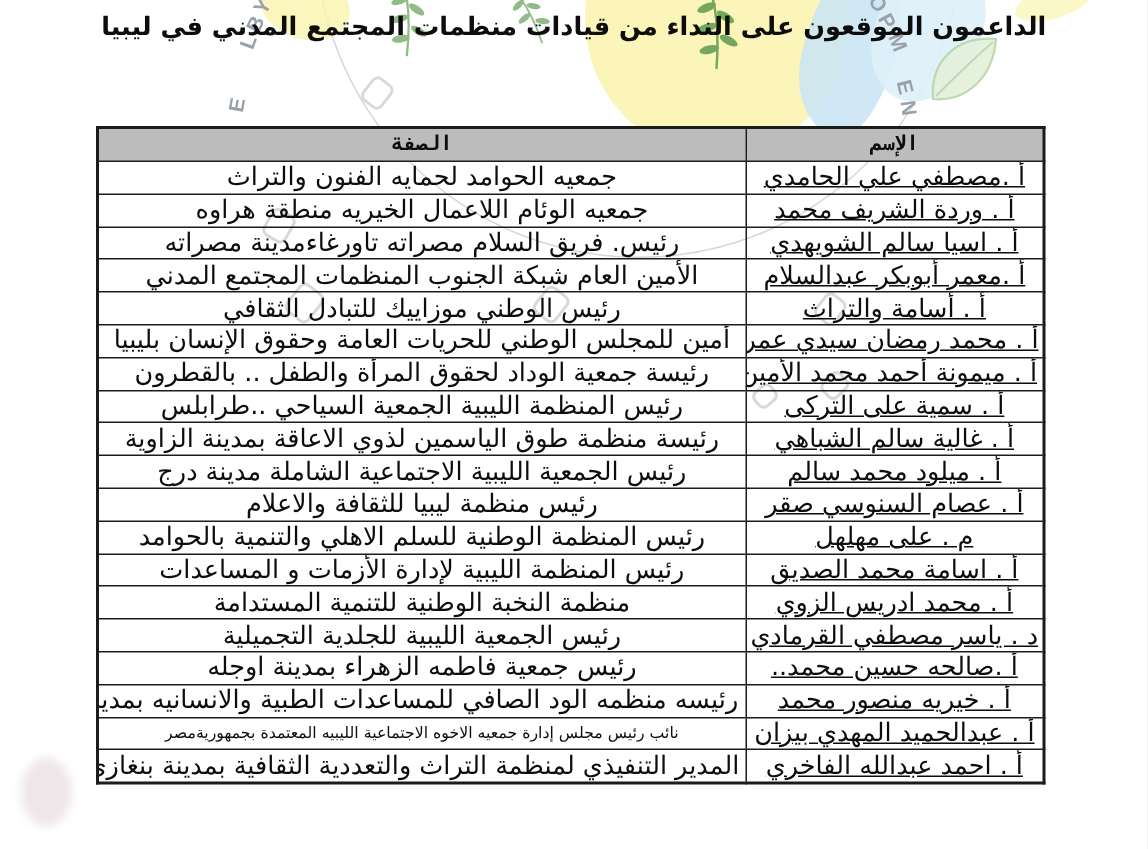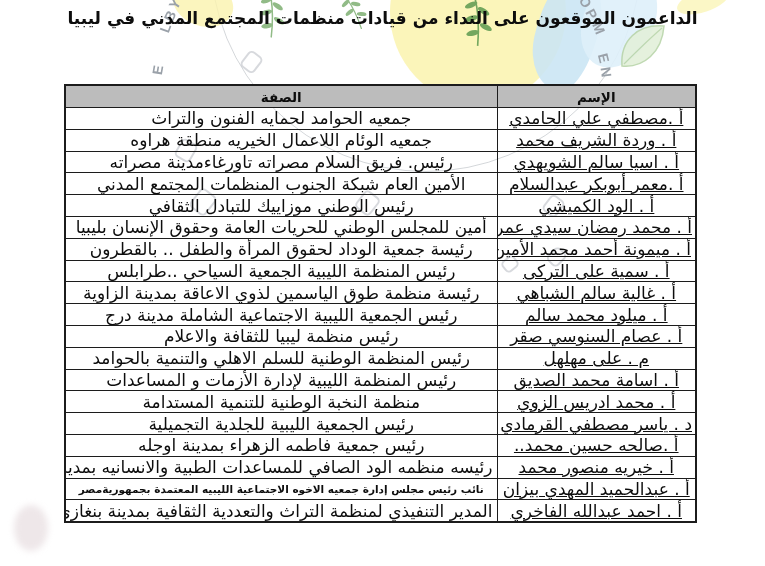--- a/index.html
+++ b/index.html
@@ -61,24 +61,24 @@
   }
   table.sig{
     position:absolute;left:64px;top:84px;width:631px;
     border-collapse:collapse;table-layout:fixed;direction:rtl;
     border:2px solid #1c1c1c;
   }
   table.sig th,table.sig td{
     border:1px solid #1c1c1c;text-align:center;vertical-align:middle;
     padding:0 4px;overflow:hidden;white-space:nowrap;
   }
-  table.sig th{height:21px;background:#bcbcbc;font-size:13.5px;font-weight:700;}
+  table.sig th{height:21px;background:#bcbcbc;font-size:13.5px;font-weight:700;font-family:Liberation Mono, monospace;}
   table.sig td{height:20.8px;font-size:17px;}
   td.name-col{font-size:13px;text-decoration:underline;}
-  tbody tr:nth-child(18) td.role-col{font-size:10.5px;font-weight:700;margin-left:29px;}
+  tbody tr:nth-child(18) td.role-col{font-size:10.5px;font-weight:400;margin-left:29px;}
 </style>
 </head>
 <body>
 
 <div class="page">
 
   <div class="wm">
     <div class="wm-circle"></div>
     <div class="wm-yellow-main"></div>
     <div class="wm-yellow-left"></div>
@@ -163,21 +163,21 @@
   </tr>
           <tr>
     <td class="name-col">أ . اسيا سالم الشويهدي</td>
     <td class="role-col">رئيس. فريق السلام مصراته تاورغاءمدينة مصراته</td>
   </tr>
           <tr>
     <td class="name-col">أ .معمر أبوبكر عبدالسلام</td>
     <td class="role-col">الأمين العام شبكة الجنوب المنظمات المجتمع المدني</td>
   </tr>
           <tr>
-    <td class="name-col">أ . الود الكميشي</td>
+    <td class="name-col">أ . أسامة والتراث</td>
     <td class="role-col">رئيس الوطني موزاييك للتبادل الثقافي</td>
   </tr>
           <tr>
     <td class="name-col">أ . محمد رمضان سيدي عمر</td>
     <td class="role-col">أمين للمجلس الوطني للحريات العامة وحقوق الإنسان بليبيا</td>
   </tr>
           <tr>
     <td class="name-col">أ . ميمونة أحمد محمد الأمين</td>
     <td class="role-col">رئيسة جمعية الوداد لحقوق المرأة والطفل .. بالقطرون</td>
   </tr>

